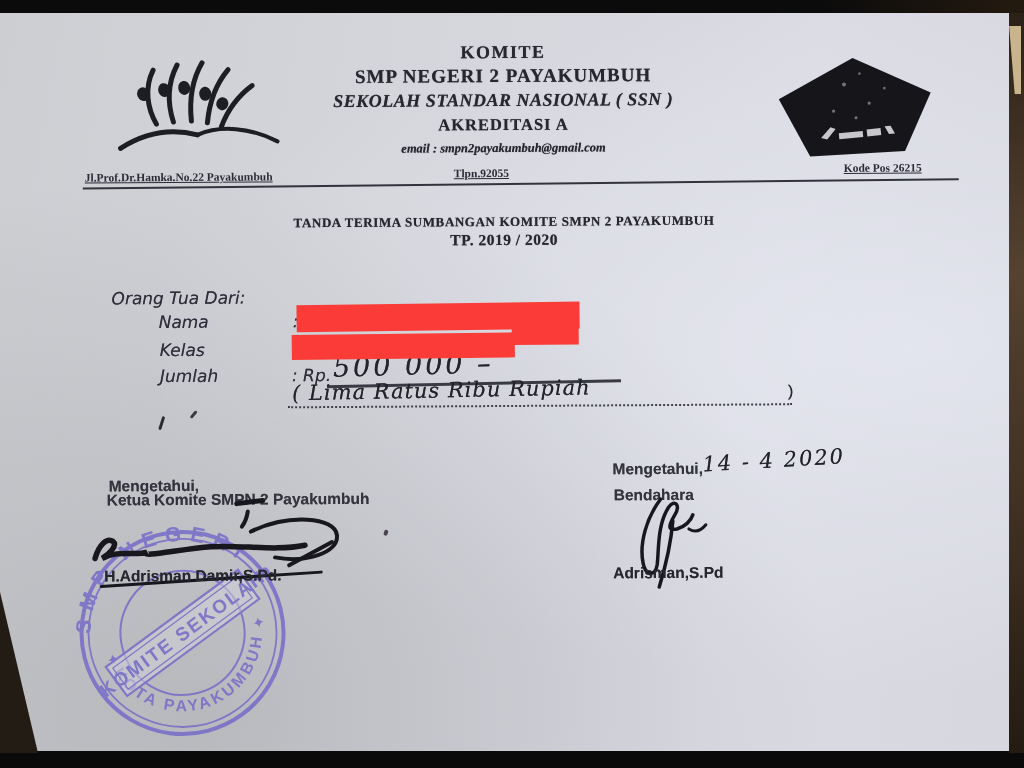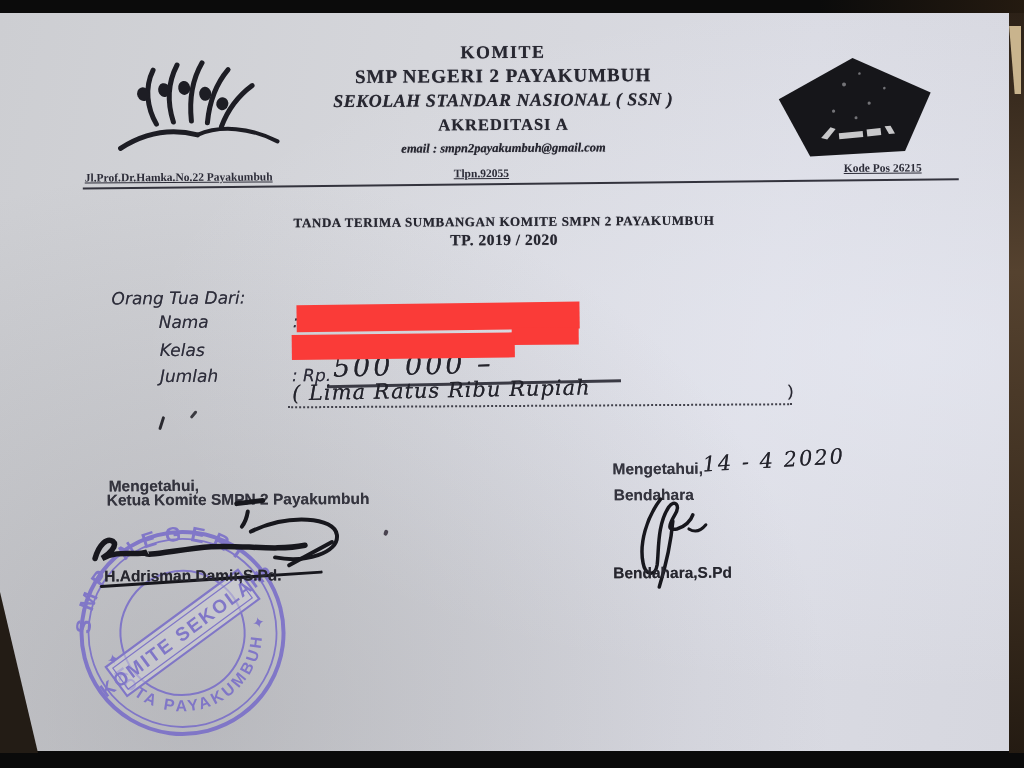--- a/index.html
+++ b/index.html
@@ -162,21 +162,21 @@
     <div class="abs botxt" style="left:612px;top:449px;z-index:3;">Mengetahui,</div>
     <div class="abs hw" style="left:702px;top:438px;font-size:21px;letter-spacing:2px;transform:rotate(-3deg);z-index:3;">14 - 4  2020</div>
     <div class="abs botxt" style="left:613px;top:475px;z-index:3;">Bendahara</div>
     <svg class="abs" style="left:622px;top:480px;z-index:3;" width="110" height="105" viewBox="0 0 110 105">
       <g stroke="#17171d" fill="none" stroke-linecap="round">
         <path d="M38,8 C24,26 16,52 20,72 C22,84 32,86 34,74 C36,60 34,34 46,16 C52,8 58,14 52,24 C46,34 44,40 54,38 C62,36 68,30 70,24" stroke-width="3.5"></path>
         <path d="M50,30 C48,52 44,70 36,96" stroke-width="3.5"></path>
         <path d="M66,38 C72,42 78,40 83,34" stroke-width="3"></path>
       </g>
     </svg>
-    <div class="abs botxt botxtb" style="left:612px;top:553px;z-index:3;">Bendahara,S.Pd</div>
+    <div class="abs botxt botxtb" style="left:612px;top:553px;z-index:3;">Adrisman,S.Pd</div>
 
   </div>
   </div>
 
   <div class="edge" style="left:0;top:0;width:1024px;height:13px;background:linear-gradient(90deg,#0b0b0b 80%,#241a10);"></div>
   <div class="edge" style="left:0;top:751px;width:1024px;height:17px;background:#0a0a0a;"></div>
   <div class="edge" style="right:0;top:13px;width:15px;height:740px;background:linear-gradient(#2c2117,#55422f 35%,#3a2c1e 75%,#241b12);"></div>
   <div class="edge" style="right:3px;top:26px;width:14px;height:68px;background:#c9b48d;clip-path:polygon(15% 0,100% 0,100% 100%,55% 100%);"></div>
   <div class="edge" style="left:0;top:592px;width:38px;height:161px;background:#231c15;clip-path:polygon(0 0,0 100%,100% 100%);"></div>
 

